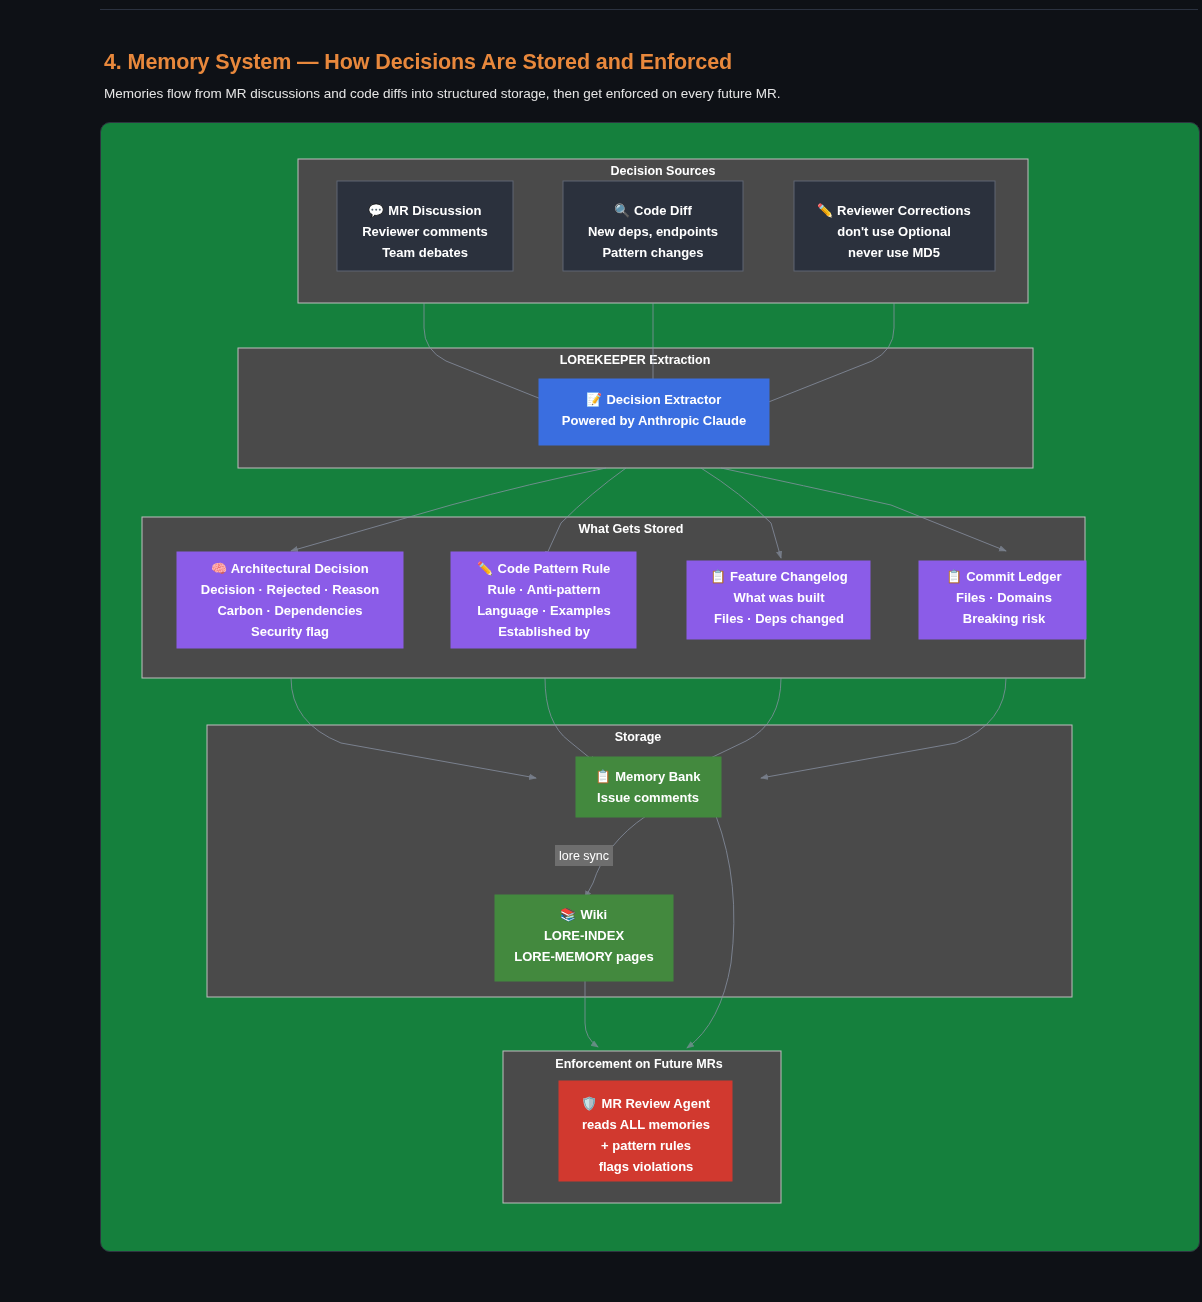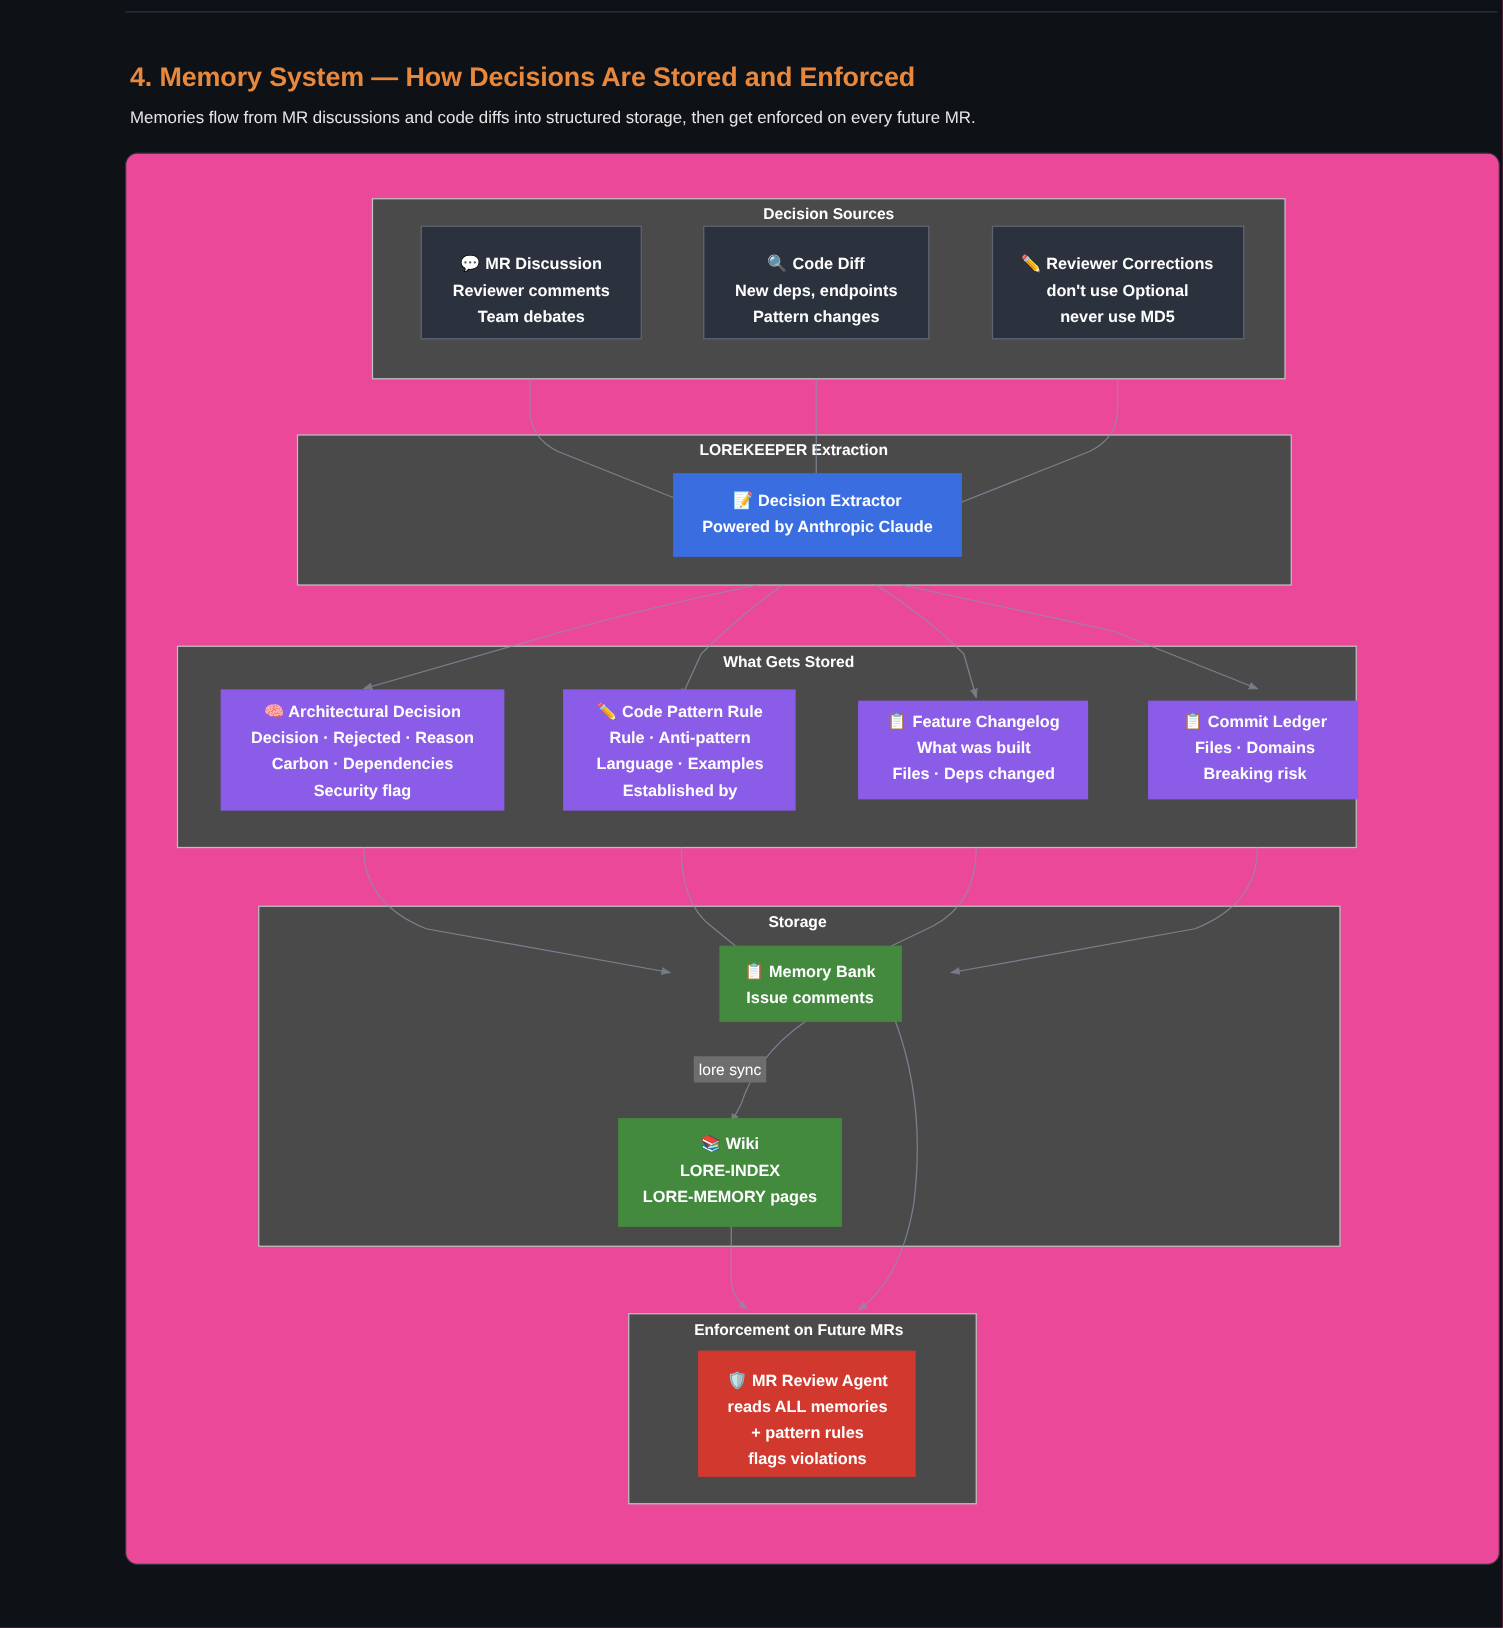--- a/index.html
+++ b/index.html
@@ -42,21 +42,21 @@
     font-size: 13.5px;
     color: #e5e5e5;
     white-space: nowrap;
   }
   .diagram-frame {
     position: absolute;
     left: 68px;
     top: 122px;
     width: 1100px;
     height: 1130px;
-    background: #ec4899;
+    background: #15803d;
     border: 1px solid #2e3440;
     border-radius: 10px;
     box-sizing: border-box;
     overflow: hidden;
   }
   svg.flow {
     position: absolute;
     left: 0;
     top: 0;
     width: 1100px;

